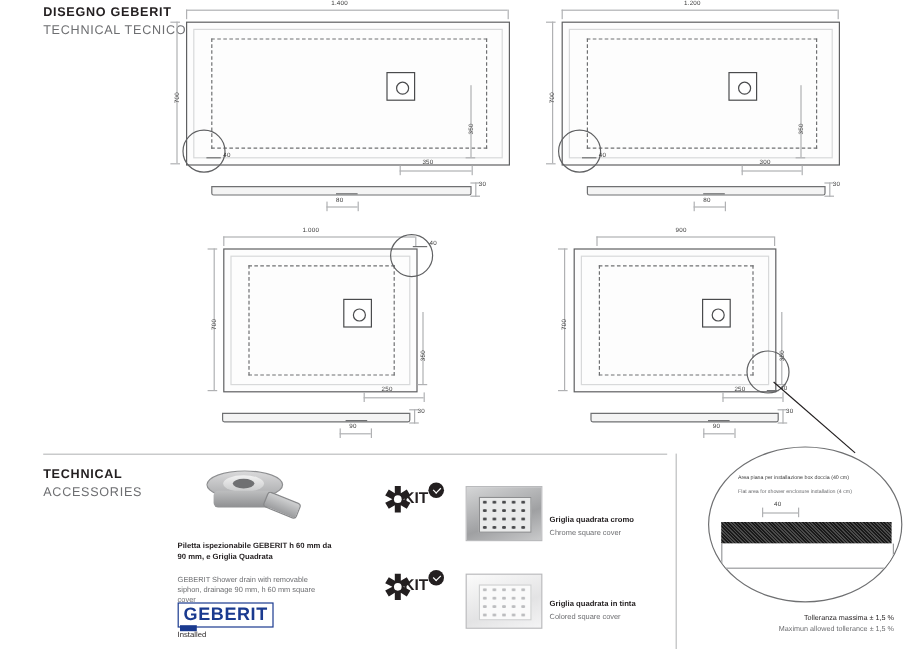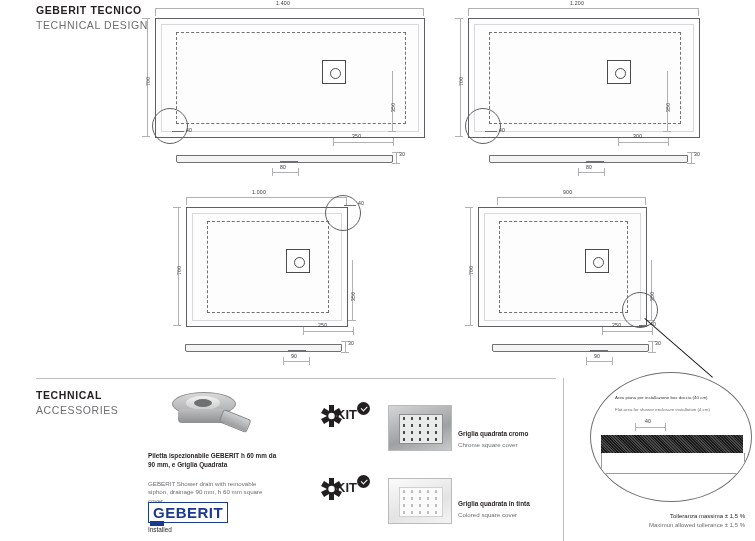--- a/index.html
+++ b/index.html
@@ -70,22 +70,22 @@
   .tol{position:absolute;font-size:6px;color:#231f20;text-align:right;line-height:8.6px;}
   .tol .sub{color:#6d6e71;}
 
   .leader{position:absolute;height:1px;background:#231f20;transform-origin:0 0;}
 </style>
 </head>
 <body>
 
 <div class="root">
 
-  <div class="sec-title" style="left:36px;top:4px;">GEBERIT TECNICO</div>
-  <div class="sec-sub" style="left:36px;top:19px;">TECHNICAL DESIGN</div>
+  <div class="sec-title" style="left:36px;top:4px;">DISEGNO GEBERIT</div>
+  <div class="sec-sub" style="left:36px;top:19px;">TECHNICAL TECNICO</div>
 
   <div>
 
     <div class="hline ext" style="left:155px;top:8px;width:268px;height:1px;"></div>
     <div class="vline ext" style="left:155px;top:8px;height:8px;"></div>
     <div class="vline ext" style="left:423px;top:8px;height:8px;"></div>
     <div class="dim" style="left:276px;top:0px;">1.400</div>
 
     <div class="tray" style="left:155px;top:18px;width:268px;height:118px;"></div>
     <div class="tray-in2" style="left:161px;top:24px;width:256px;height:106px;"></div>

